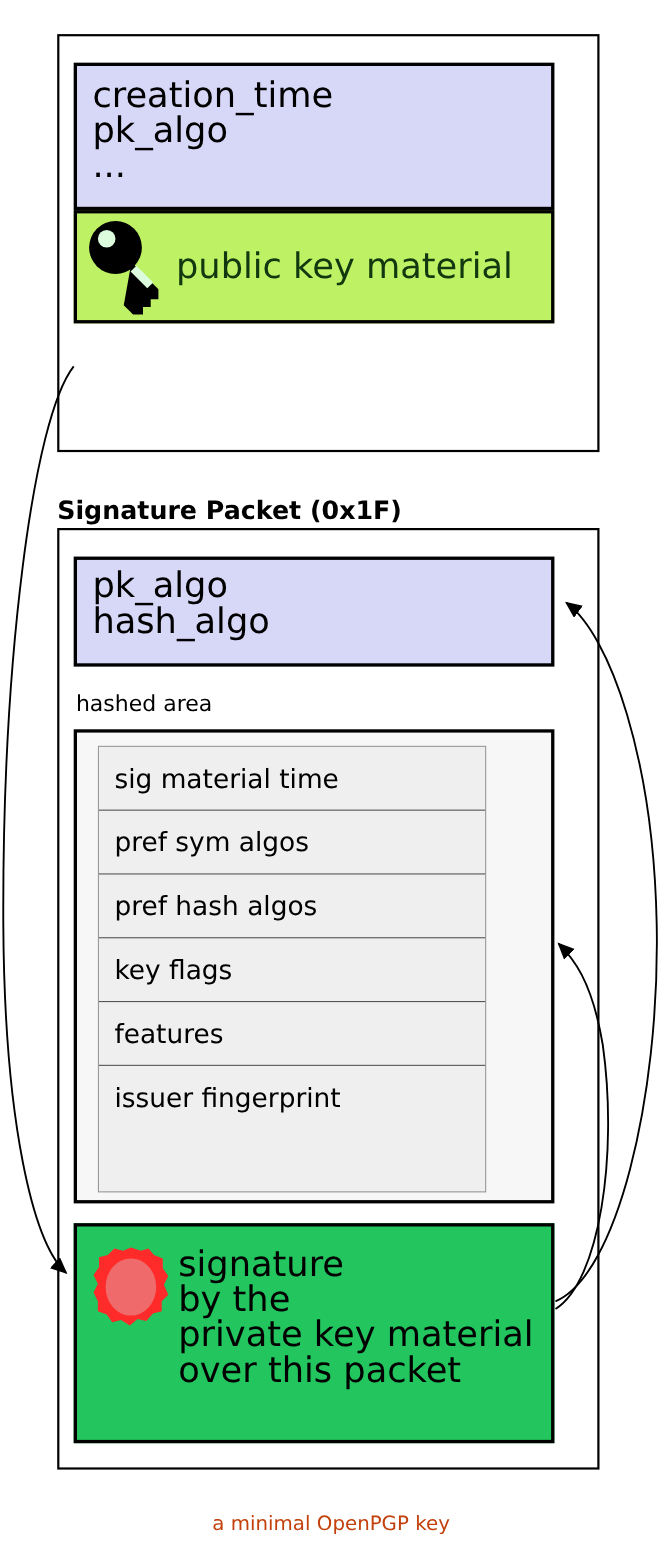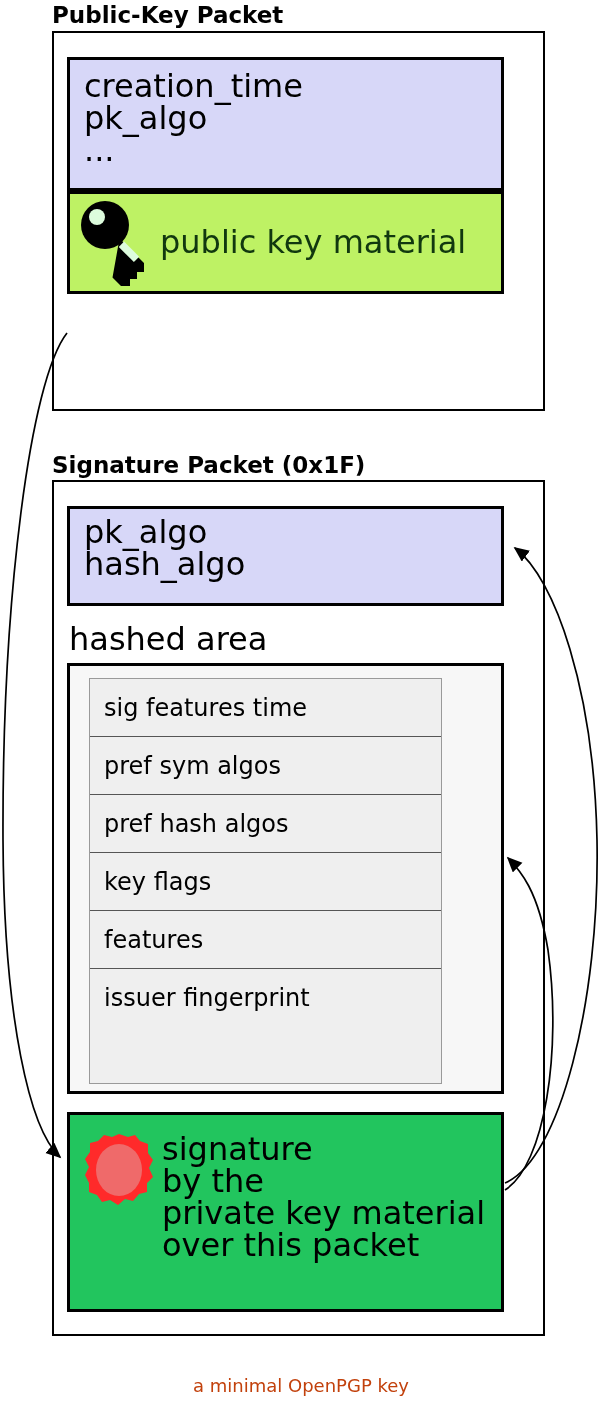--- a/index.html
+++ b/index.html
@@ -46,21 +46,21 @@
 
   .field-text {
     font-size: 32px;
     line-height: 32px;
     color: #000000;
     white-space: pre-line;
   }
   .field-text.green-text { color: #11380f; }
 
   .plain-label {
-    font-size: 32px;
+    font-size: 20px;
     line-height: 28px;
     color: #000000;
     white-space: nowrap;
   }
 
   
   .hashed-frame {
     border: 3px solid #000000;
     background: #f7f7f7;
     box-sizing: border-box;
@@ -100,21 +100,20 @@
     width: 602px; height: 1406px;
     pointer-events: none;
   }
   .icon-svg { display: block; }
 </style>
 </head>
 <body>
 
 <div id="canvas">
 
-  <div class="abs packet-title" style="left:52px; top:2px;">Public-Key Packet</div>
 
   <div class="abs packet-frame" style="left:52px; top:31px; width:493px; height:380px;"></div>
 
   <div class="abs field-box purple" style="left:67px; top:57px; width:437px; height:134px;">
     <div class="field-text" style="padding:10px 0 0 14px;">creation_time
 pk_algo
 ...</div>
   </div>
 
   <div class="abs field-box green" style="left:67px; top:191px; width:437px; height:103px;">
@@ -138,21 +137,21 @@
   <div class="abs field-box purple" style="left:67px; top:506px; width:437px; height:100px;">
     <div class="field-text" style="padding:7px 0 0 14px;">pk_algo
 hash_algo</div>
   </div>
 
   <div class="abs plain-label" style="left:69px; top:625px;">hashed area</div>
 
   <div class="abs hashed-frame" style="left:67px; top:663px; width:437px; height:431px;">
     <div class="abs subpacket-table" style="left:19px; top:12px; width:353px; height:406px;" id="subpacket-table">
         <div class="subpacket-row">
-          <span>sig features time</span>
+          <span>sig material time</span>
         </div>
         <div class="subpacket-row">
           <span>pref sym algos</span>
         </div>
         <div class="subpacket-row">
           <span>pref hash algos</span>
         </div>
         <div class="subpacket-row">
           <span>key flags</span>
         </div>

